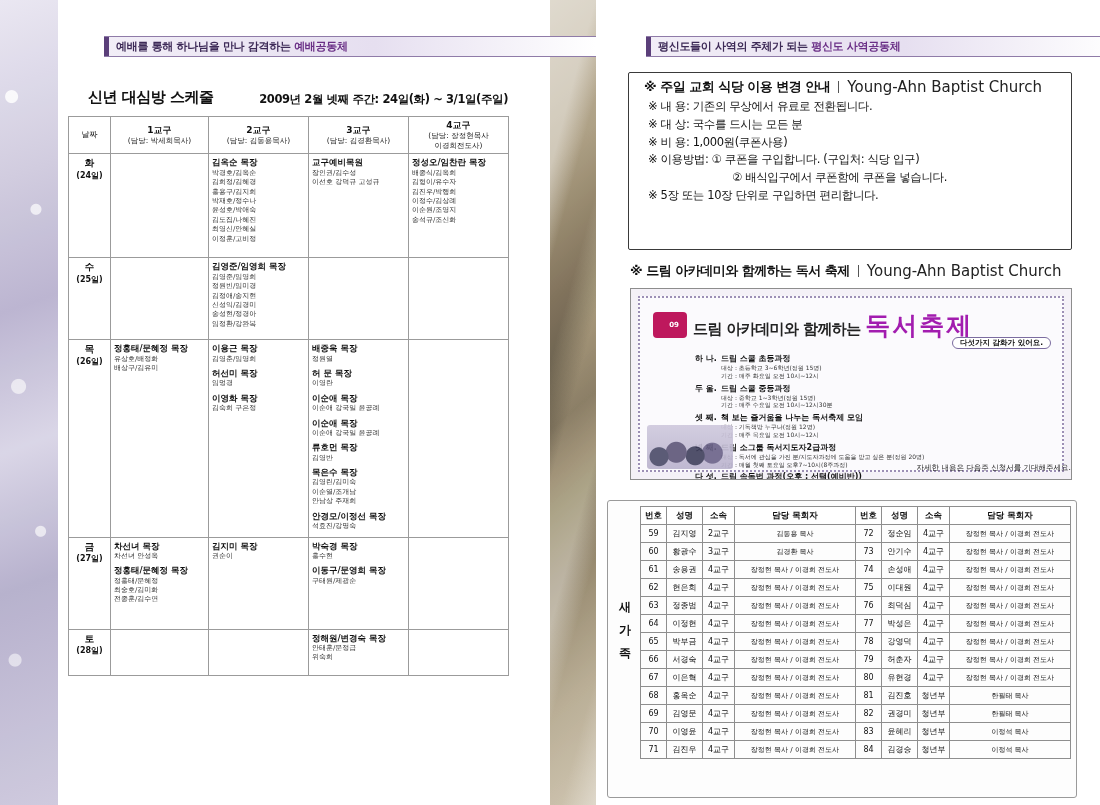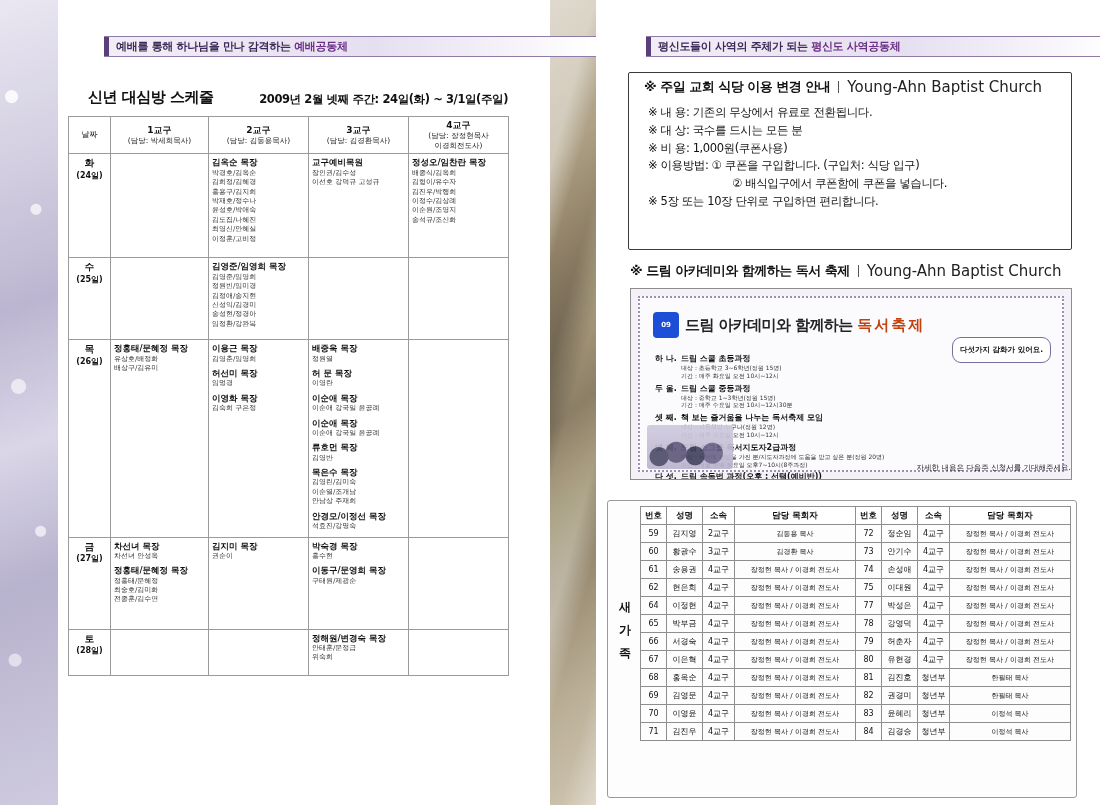--- a/index.html
+++ b/index.html
@@ -103,32 +103,32 @@
   .banner{
     position:absolute;border:1px solid #8d8d8d;background:#f4f1f7;overflow:hidden;
   }
   .banner .inner{
     position:absolute;inset:7px;border:2px dotted #9c8fb5;background:#fbfafd;
   }
   .banner-head{
     position:absolute;left:22px;top:18px;right:16px;height:36px;display:flex;align-items:center;gap:6px;
   }
   .logo-badge{
-    width:26px;height:26px;border-radius:4px;background:#1d4ed8;color:#fff;
-    font-size:7px;font-weight:bold;display:flex;align-items:center;justify-content:center;flex-direction:column;line-height:1;
+    width:26px;height:26px;border-radius:4px;background:#be185d;color:#fff;
+    font-size:7px;font-weight:bold;display:flex;align-items:center;justify-content:center;flex-direction:column;line-height:1;padding-left:8px;
   }
   .banner-title{font-size:15px;font-weight:bold;color:#222;letter-spacing:-.6px;}
-  .banner-title .big{font-size:15px;color:#c2410c;letter-spacing:2px;}
+  .banner-title .big{font-size:25px;color:#a21caf;letter-spacing:2px;}
   .bubble{
     position:absolute;right:20px;top:48px;font-size:7.5px;color:#111;
-    border:1px solid #7b6ca0;border-radius:9px;padding:7px 7px;background:#fff;font-weight:bold;
+    border:1px solid #7b6ca0;border-radius:9px;padding:0 7px;background:#fff;font-weight:bold;
   }
   .b-rows{position:absolute;left:24px;top:64px;right:14px;}
   .b-row{display:flex;margin-bottom:3px;}
-  .b-ord{width:26px;font-size:8px;font-weight:bold;color:#111;}
+  .b-ord{width:26px;font-size:8px;font-weight:bold;color:#111;margin-left:40px;}
   .b-main{font-size:8px;font-weight:bold;color:#111;}
   .b-det{font-size:6px;color:#333;line-height:1.3;}
   .banner-foot{
     position:absolute;left:0;right:0;bottom:6px;text-align:right;font-size:7.5px;color:#222;
   }
   .people{
     position:absolute;left:16px;bottom:10px;width:86px;height:44px;
     background:
       radial-gradient(circle at 14% 72%,#4a4a68 0 9px,transparent 10px),
       radial-gradient(circle at 34% 62%,#5d5578 0 10px,transparent 11px),
@@ -360,21 +360,21 @@
     <div class="tick"></div>
     <span><em style="font-style:normal">평신도들이 사역의 주체가 되는 </em><em class="accent" style="font-style:normal">평신도 사역공동체</em></span>
   </div>
 
   <div class="rbox" style="left:628px;top:72px;width:442px;height:176px;"></div>
   <div class="rbox-title" style="left:644px;top:78px;">
     <span>※ 주일 교회 식당 이용 변경 안내</span>
     <span class="bar"></span>
     <span class="eng">Young-Ahn Baptist Church</span>
   </div>
-  <div id="cafeteria-lines" style="position:absolute;left:648px;top:104px;width:410px;">
+  <div id="cafeteria-lines" style="position:absolute;left:648px;top:98px;width:410px;">
       <div class="rline">※  내     용: 기존의 무상에서 유료로 전환됩니다.</div>
       <div class="rline">※  대     상: 국수를 드시는 모든 분</div>
       <div class="rline">※  비     용: 1,000원(쿠폰사용)</div>
       <div class="rline">※ 이용방법: ① 쿠폰을 구입합니다. (구입처: 식당 입구)</div>
       <div class="rline" style="padding-left: 84px;">②  배식입구에서 쿠폰함에 쿠폰을 넣습니다.</div>
       <div class="rline">※ 5장 또는 10장 단위로 구입하면 편리합니다.</div>
     </div>
 
   <div class="rbox-title" style="left:630px;top:262px;">
     <span>※ 드림 아카데미와 함께하는 독서 축제</span>
@@ -498,20 +498,30 @@
           <td>62</td>
           <td>현은희</td>
           <td>4교구</td>
           <td class="pastor">장정현 목사 / 이경희 전도사</td>
           <td>75</td>
           <td>이대원</td>
           <td>4교구</td>
           <td class="pastor">장정현 목사 / 이경희 전도사</td>
         </tr>
         <tr>
+          <td>63</td>
+          <td>정종범</td>
+          <td>4교구</td>
+          <td class="pastor">장정현 목사 / 이경희 전도사</td>
+          <td>76</td>
+          <td>최덕심</td>
+          <td>4교구</td>
+          <td class="pastor">장정현 목사 / 이경희 전도사</td>
+        </tr>
+        <tr>
           <td>64</td>
           <td>이정현</td>
           <td>4교구</td>
           <td class="pastor">장정현 목사 / 이경희 전도사</td>
           <td>77</td>
           <td>박성은</td>
           <td>4교구</td>
           <td class="pastor">장정현 목사 / 이경희 전도사</td>
         </tr>
         <tr>

